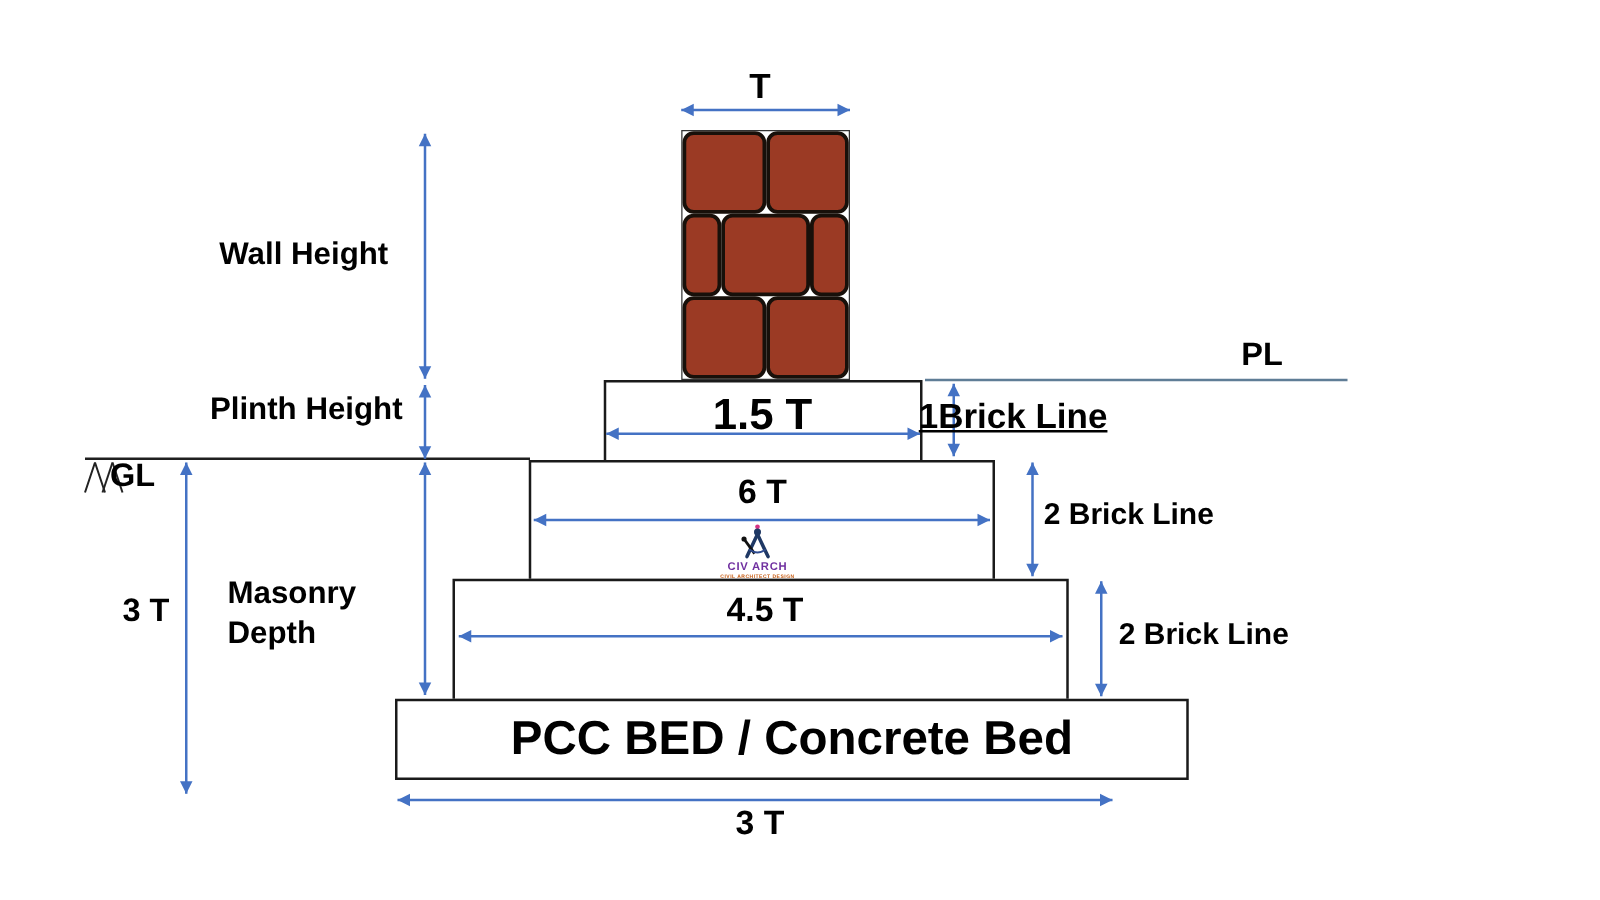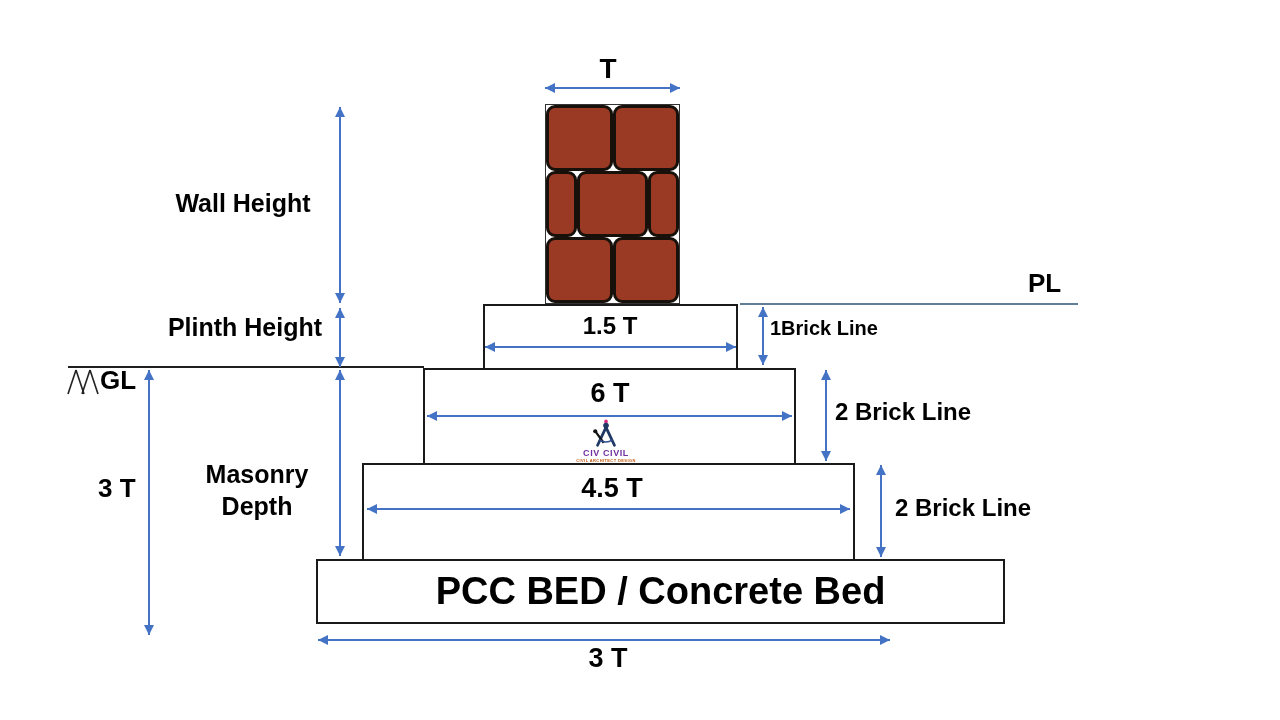--- a/index.html
+++ b/index.html
@@ -9,21 +9,21 @@
   html,body{margin:0;padding:0;background:#fff;}
   #canvas{
     position:relative; width:1280px; height:720px; background:#fff; overflow:hidden;
     font-family:"Liberation Sans", sans-serif; color:var(--text);
   }
   
   .box{position:absolute; background:#fff; border:2px solid var(--box_border); box-sizing:border-box;}
   .step1{left:483px; top:304px; width:255px; height:66px;}
   .step2{left:423px; top:368px; width:373px; height:97px;}
   .step3{left:362px; top:463px; width:493px; height:98px;}
-  .pcc  {left:316px; top:559px; width:689px; height:65px; display:flex; align-items:center; justify-content:center;}
+  .pcc  {left:316px; top:559px; width:635px; height:65px; display:flex; align-items:center; justify-content:center;}
   .pcc-text{font-size:38px; font-weight:700; letter-spacing:0px; white-space:nowrap;}
   
   .wall{position:absolute; left:545px; top:104px; width:135px; height:200px;
         background:#fff; border:1px solid #333; box-sizing:border-box;
         display:flex; flex-direction:column;}
   .brow{display:flex; flex:1;}
   .brick{flex:1; background:var(--brick); border:3px solid var(--mortar); border-radius:9px; box-sizing:border-box;}
   .brick.narrow{flex:0 0 31px;}
   
   .harrow{position:absolute; height:2px; background:var(--arrow);}
@@ -37,29 +37,29 @@
   
   .refline{position:absolute; height:2px;}
   .gl-line{left:68px; top:366px; width:356px; background:var(--gl_line);}
   .pl-line{left:740px; top:303px; width:338px; background:var(--pl_line);}
   
   .lbl{position:absolute; font-weight:700; white-space:nowrap; line-height:1.15;}
   .cx{transform:translateX(-50%);}
   .lbl-t          {left:608px; top:53px;  font-size:28px;}
   .lbl-wallheight {left:243px; top:189px; font-size:25px;}
   .lbl-plinth     {left:245px; top:313px; font-size:25px;}
-  .lbl-gl         {left:100px; top:366px; font-size:26px;}
-  .lbl-pl         {left:1028px; top:269px; font-size:26px;}
+  .lbl-gl         {left:88px; top:366px; font-size:26px;}
+  .lbl-pl         {left:993px; top:269px; font-size:26px;}
   .lbl-3t-left    {left:98px;  top:474px; font-size:26px;}
-  .lbl-masonry    {left:257px; top:458px; font-size:25px; width:150px; white-space:normal; text-align:center; line-height:32px; margin-left:-75px;}
-  .lbl-s1         {left:610px; top:312px; font-size:24px;}
+  .lbl-masonry    {left:257px; top:458px; font-size:25px; width:150px; white-space:normal; line-height:32px; margin-left:-75px;}
+  .lbl-s1         {left:610px; top:312px; font-size:35px;}
   .lbl-s2         {left:610px; top:378px; font-size:27px;}
   .lbl-s3         {left:612px; top:473px; font-size:27px;}
   .lbl-3t-bottom  {left:608px; top:643px; font-size:27px;}
-  .lbl-bl1        {left:770px; top:317px; font-size:20px;}
+  .lbl-bl1        {left:735px; top:317px; font-size:28px;text-decoration:underline;}
   .lbl-bl2a       {left:835px; top:398px; font-size:24px;}
   .lbl-bl2b       {left:895px; top:494px; font-size:24px;}
   
   .logo{position:absolute; left:606px; top:419px; width:120px; margin-left:-60px; text-align:center;}
   .logo-title{font-size:9px; font-weight:700; color:var(--logo_title); letter-spacing:0.6px; margin-top:-1px;}
   .logo-subtext{font-size:4px; font-weight:700; color:var(--logo_subtext); letter-spacing:0.4px;}
   svg{display:block; margin:0 auto;}
   .hatch{position:absolute; left:66px; top:368px;}
 </style>
 </head>
@@ -134,17 +134,17 @@
   <div class="logo">
     <svg width="34" height="30" viewBox="0 0 36 32">
       <circle cx="18" cy="2.6" r="2" fill="#D63384"></circle>
       <circle cx="18" cy="7" r="3" fill="#1F3864"></circle>
       <path d="M18,9 L9,28" stroke="#1F3864" stroke-width="3" stroke-linecap="round" fill="none"></path>
       <path d="M18,9 L27,28" stroke="#1F3864" stroke-width="3" stroke-linecap="round" fill="none"></path>
       <circle cx="6.5" cy="13" r="2.2" fill="#111"></circle>
       <path d="M6.5,13 L15.5,25.5" stroke="#111" stroke-width="2.4" fill="none"></path>
       <path d="M11,22 Q18,27 25,22" stroke="#2E4B8F" stroke-width="1.6" fill="none"></path>
     </svg>
-    <div class="logo-title">CIV CIVIL</div>
+    <div class="logo-title">CIV ARCH</div>
     <div class="logo-subtext">CIVIL ARCHITECT DESIGN</div>
   </div>
 
 </div>
 
 </body></html>

